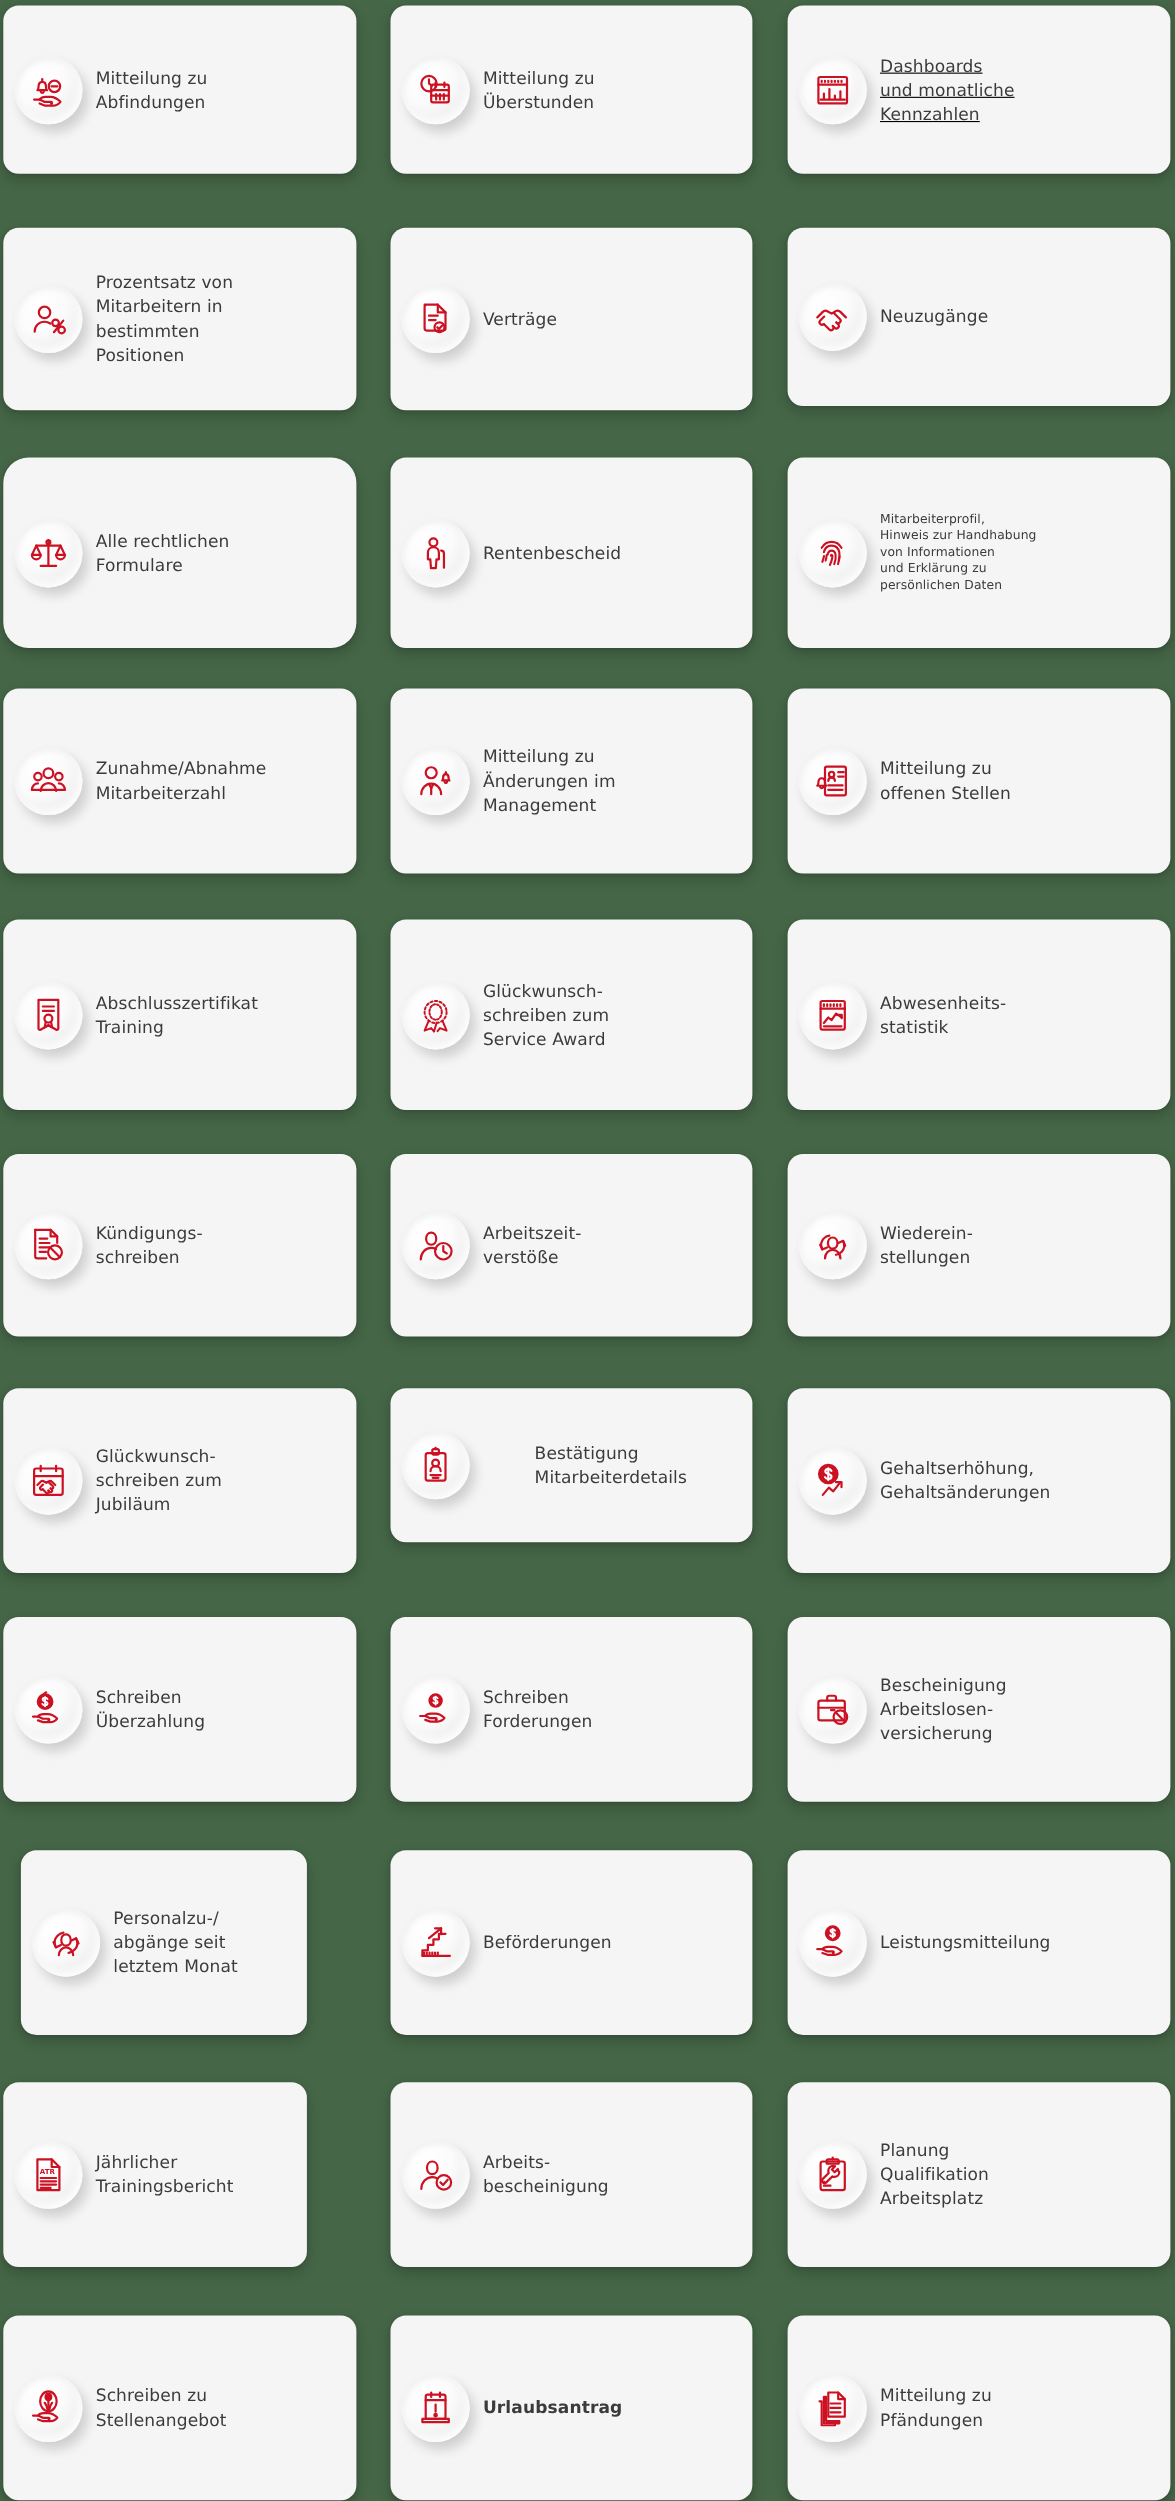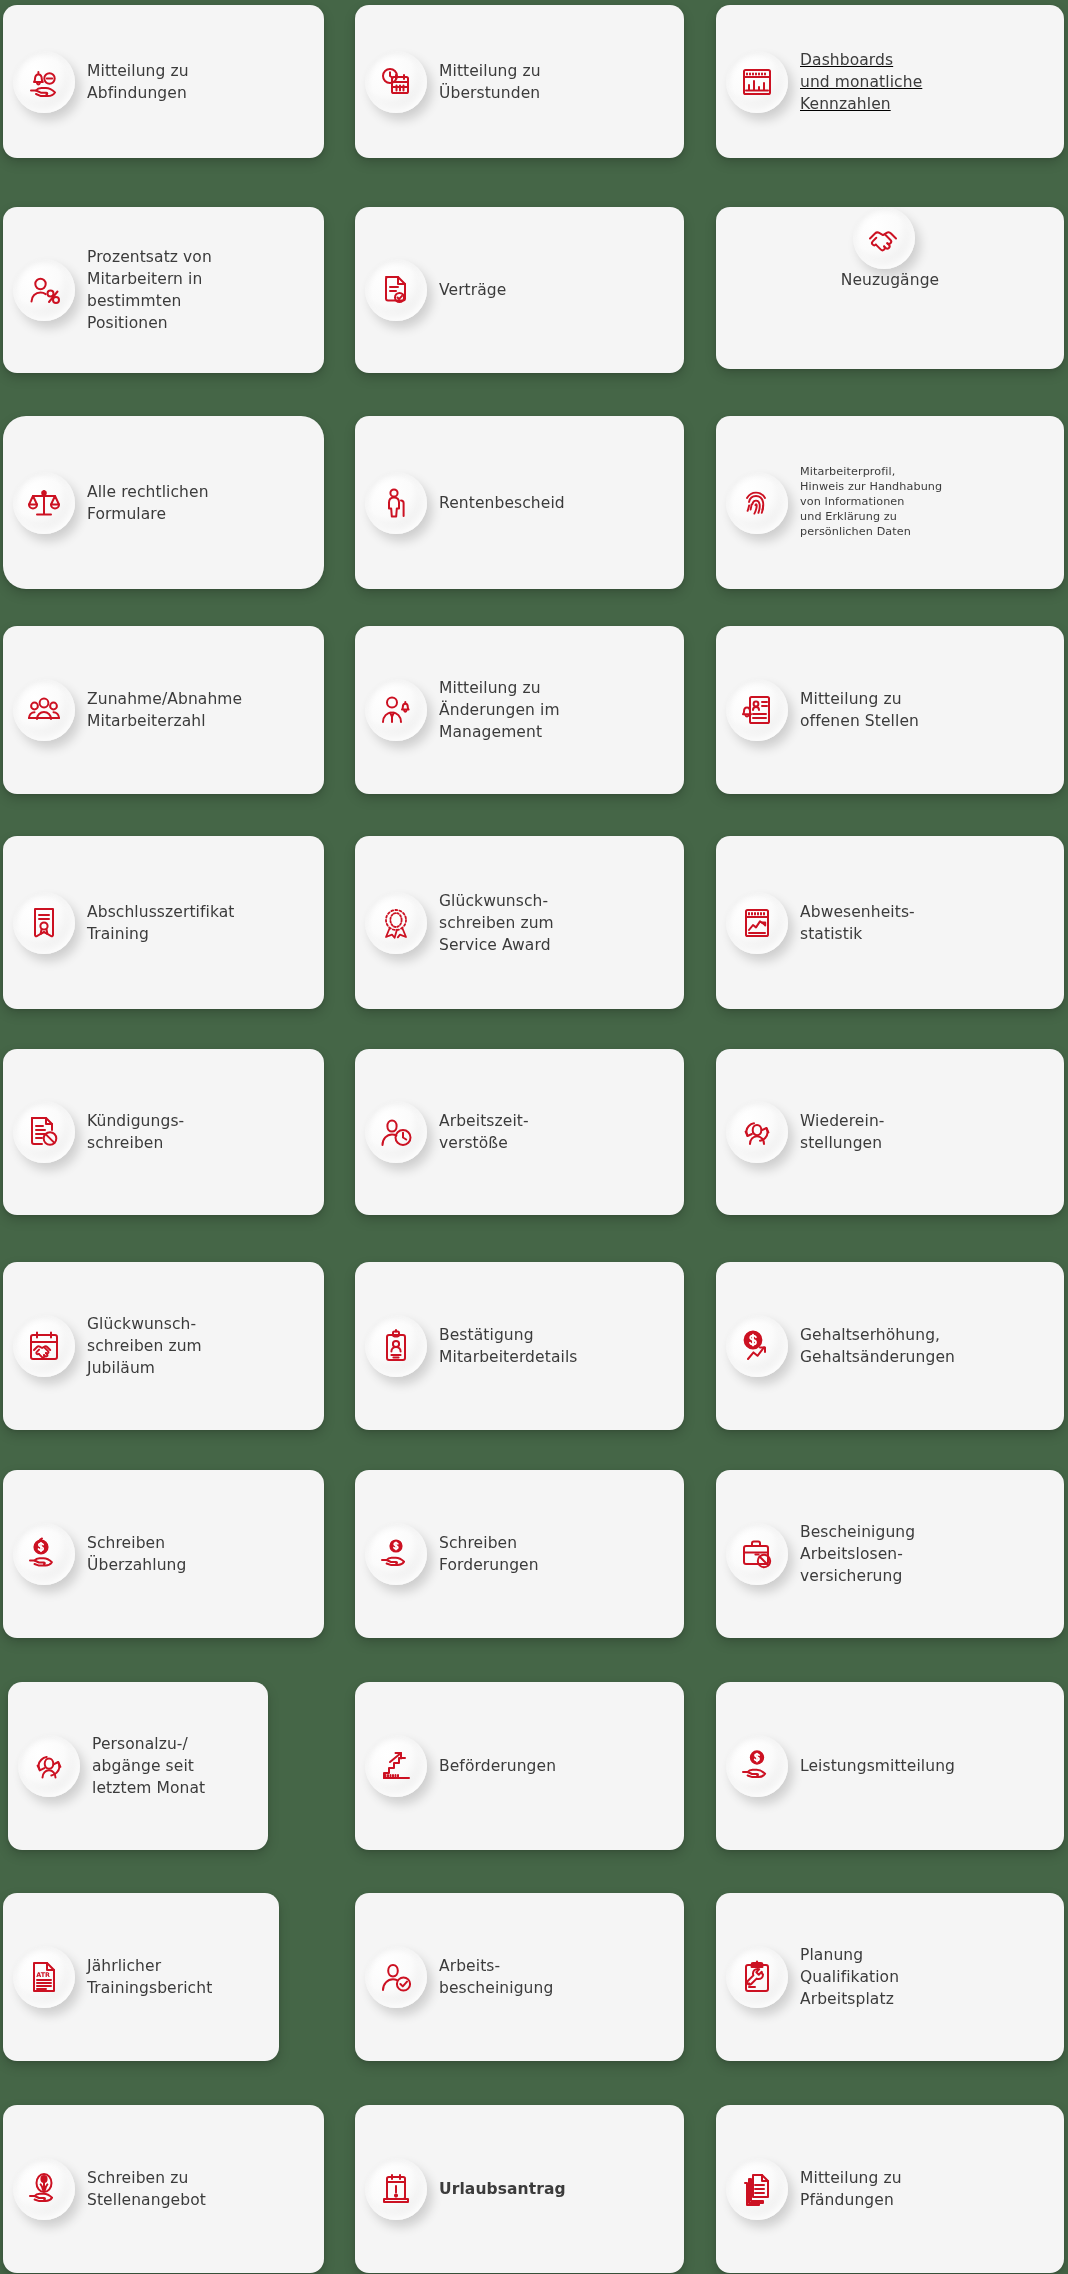--- a/index.html
+++ b/index.html
@@ -103,21 +103,21 @@
 Positionen</div>
     </div>
     <div class="card" style="left: 355px; top: 207px; width: 329px; height: 166px;">
       <div class="badge">
         <svg viewBox="0 0 34 34">
           <use xlink:href="#i-contract-document-icon"></use>
         </svg>
       </div>
       <div class="label">Verträge</div>
     </div>
-    <div class="card" style="left: 716px; top: 207px; width: 348px; height: 162px; flex-direction: column;">
+    <div class="card" style="left: 716px; top: 207px; width: 348px; height: 162px;">
       <div class="badge">
         <svg viewBox="0 0 34 34">
           <use xlink:href="#i-handshake-icon"></use>
         </svg>
       </div>
       <div class="label">Neuzugänge</div>
     </div>
     <div class="card" style="left: 3px; top: 416px; width: 321px; height: 173px; border-radius: 23px;">
       <div class="badge">
         <svg viewBox="0 0 34 34">
@@ -233,21 +233,21 @@
     <div class="card" style="left: 3px; top: 1262px; width: 321px; height: 168px;">
       <div class="badge">
         <svg viewBox="0 0 34 34">
           <use xlink:href="#i-calendar-handshake-icon"></use>
         </svg>
       </div>
       <div class="label">Glückwunsch-
 schreiben zum
 Jubiläum</div>
     </div>
-    <div class="card" style="left: 355px; top: 1262px; width: 329px; height: 168px;">
+    <div class="card" style="left: 355px; top: 1262px; width: 329px; height: 140px; gap: 47px;">
       <div class="badge">
         <svg viewBox="0 0 34 34">
           <use xlink:href="#i-id-badge-icon"></use>
         </svg>
       </div>
       <div class="label">Bestätigung
 Mitarbeiterdetails</div>
     </div>
     <div class="card" style="left: 716px; top: 1262px; width: 348px; height: 168px;">
       <div class="badge">
@@ -279,21 +279,21 @@
     <div class="card" style="left: 716px; top: 1470px; width: 348px; height: 168px;">
       <div class="badge">
         <svg viewBox="0 0 34 34">
           <use xlink:href="#i-briefcase-blocked-icon"></use>
         </svg>
       </div>
       <div class="label">Bescheinigung
 Arbeitslosen-
 versicherung</div>
     </div>
-    <div class="card" style="left: 8px; top: 1682px; width: 260px; height: 168px; align-items: center;">
+    <div class="card" style="left: 19px; top: 1682px; width: 260px; height: 168px; align-items: center;">
       <div class="badge">
         <svg viewBox="0 0 34 34">
           <use xlink:href="#i-person-turnover-arrows-icon"></use>
         </svg>
       </div>
       <div class="label">Personalzu-/
 abgänge seit
 letztem Monat</div>
     </div>
     <div class="card" style="left: 355px; top: 1682px; width: 329px; height: 168px;">

